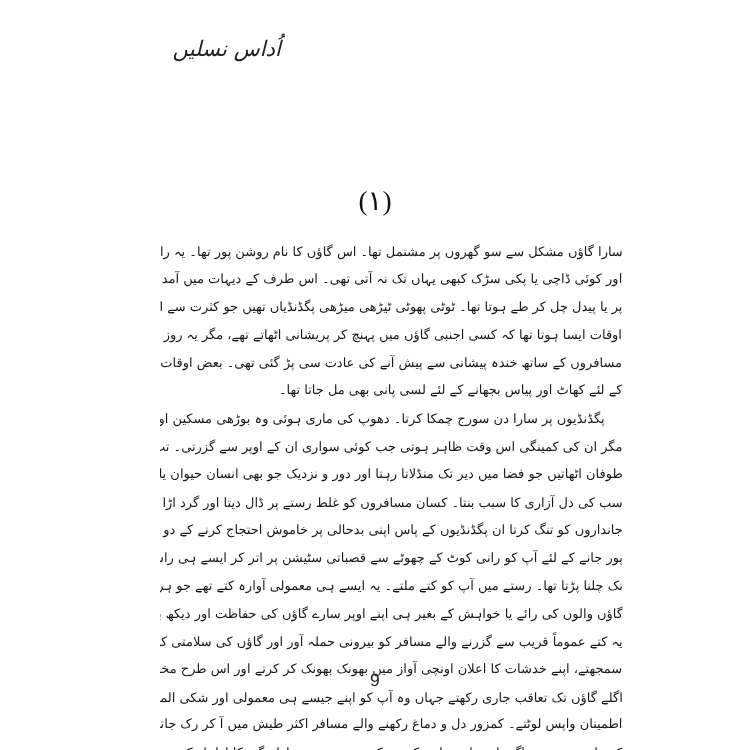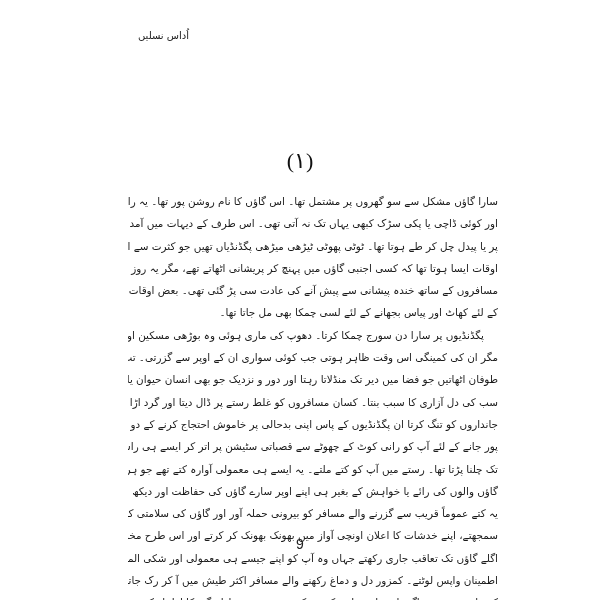--- a/index.html
+++ b/index.html
@@ -12,23 +12,24 @@
       height: 600px;
       position: relative;
       overflow: hidden;
       font-family: "DejaVu Sans", sans-serif;
       color: #1a1a1a;
     }
     .running-header {
       position: absolute;
       left: 138px;
       top: 30px;
-      font-size: 10px;
+      font-size: 17px;
       direction: rtl;
       color: #222;
+      font-style: italic;
     }
     .chapter-number {
       position: absolute;
       left: 0;
       width: 600px;
       top: 148px;
       text-align: center;
       font-family: "Liberation Serif", serif;
       font-size: 22px;
       color: #111;
@@ -75,21 +76,21 @@
 
   <div class="chapter-number">(۱)</div>
 
   <div class="body-text">
     <div>
       <span class="line">سارا گاؤں مشکل سے سو گھروں پر مشتمل تھا۔ اس گاؤں کا نام روشن پور تھا۔ یہ راستے سے ہٹ کر واقع تھا</span>
       <span class="line">اور کوئی ڈاچی یا پکی سڑک کبھی یہاں تک نہ آتی تھی۔ اس طرف کے دیہات میں آمد و رفت کا سلسلہ اکّوں تانگوں</span>
       <span class="line">پر یا پیدل چل کر طے ہوتا تھا۔ ٹوٹی پھوٹی ٹیڑھی میڑھی پگڈنڈیاں تھیں جو کثرت سے ایک دوسری کو کاٹتی تھیں۔ اکثر</span>
       <span class="line">اوقات ایسا ہوتا تھا کہ کسی اجنبی گاؤں میں پہنچ کر پریشانی اٹھاتے تھے، مگر یہ روز کی بات تھی اور گاؤں والوں کو ایسے</span>
       <span class="line">مسافروں کے ساتھ خندہ پیشانی سے پیش آنے کی عادت سی پڑ گئی تھی۔ بعض اوقات ان لوگوں کو پہر دو پہر سستانے</span>
-      <span class="line">کے لئے کھاٹ اور پیاس بجھانے کے لئے لسی چمکا بھی مل جاتا تھا۔</span>
+      <span class="line">کے لئے کھاٹ اور پیاس بجھانے کے لئے لسی پانی بھی مل جاتا تھا۔</span>
     </div>
     <div>
       <span class="line indent">پگڈنڈیوں پر سارا دن سورج چمکا کرتا۔ دھوپ کی ماری ہوئی وہ بوڑھی مسکین اور صاف ستھری لیٹی رہتیں،</span>
       <span class="line">مگر ان کی کمینگی اس وقت ظاہر ہوتی جب کوئی سواری ان کے اوپر سے گزرتی۔ تب وہ پگڈنڈیاں گرد و غبار کا ایک</span>
       <span class="line">طوفان اٹھاتیں جو فضا میں دیر تک منڈلاتا رہتا اور دور و نزدیک جو بھی انسان حیوان یا شجر اس کی زد میں آتا، یکساں</span>
       <span class="line">سب کی دل آزاری کا سبب بنتا۔ کسان مسافروں کو غلط رستے پر ڈال دیتا اور گرد اڑا اڑا کر آس پاس کے</span>
       <span class="line">جانداروں کو تنگ کرتا ان پگڈنڈیوں کے پاس اپنی بدحالی پر خاموش احتجاج کرنے کے دو مؤثر طریقے تھے۔ روشن</span>
       <span class="line">پور جانے کے لئے آپ کو رانی کوٹ کے چھوٹے سے قصباتی سٹیشن پر اتر کر ایسے ہی راستوں پر مغرب کی سمت دور</span>
       <span class="line">تک چلنا پڑتا تھا۔ رستے میں آپ کو کتے ملتے۔ یہ ایسے ہی معمولی آوارہ کتے تھے جو ہر گاؤں میں ہوتے ہیں اور</span>
       <span class="line">گاؤں والوں کی رائے یا خواہش کے بغیر ہی اپنے اوپر سارے گاؤں کی حفاظت اور دیکھ بھال کا ذمہ لے لیتے ہیں۔</span>

